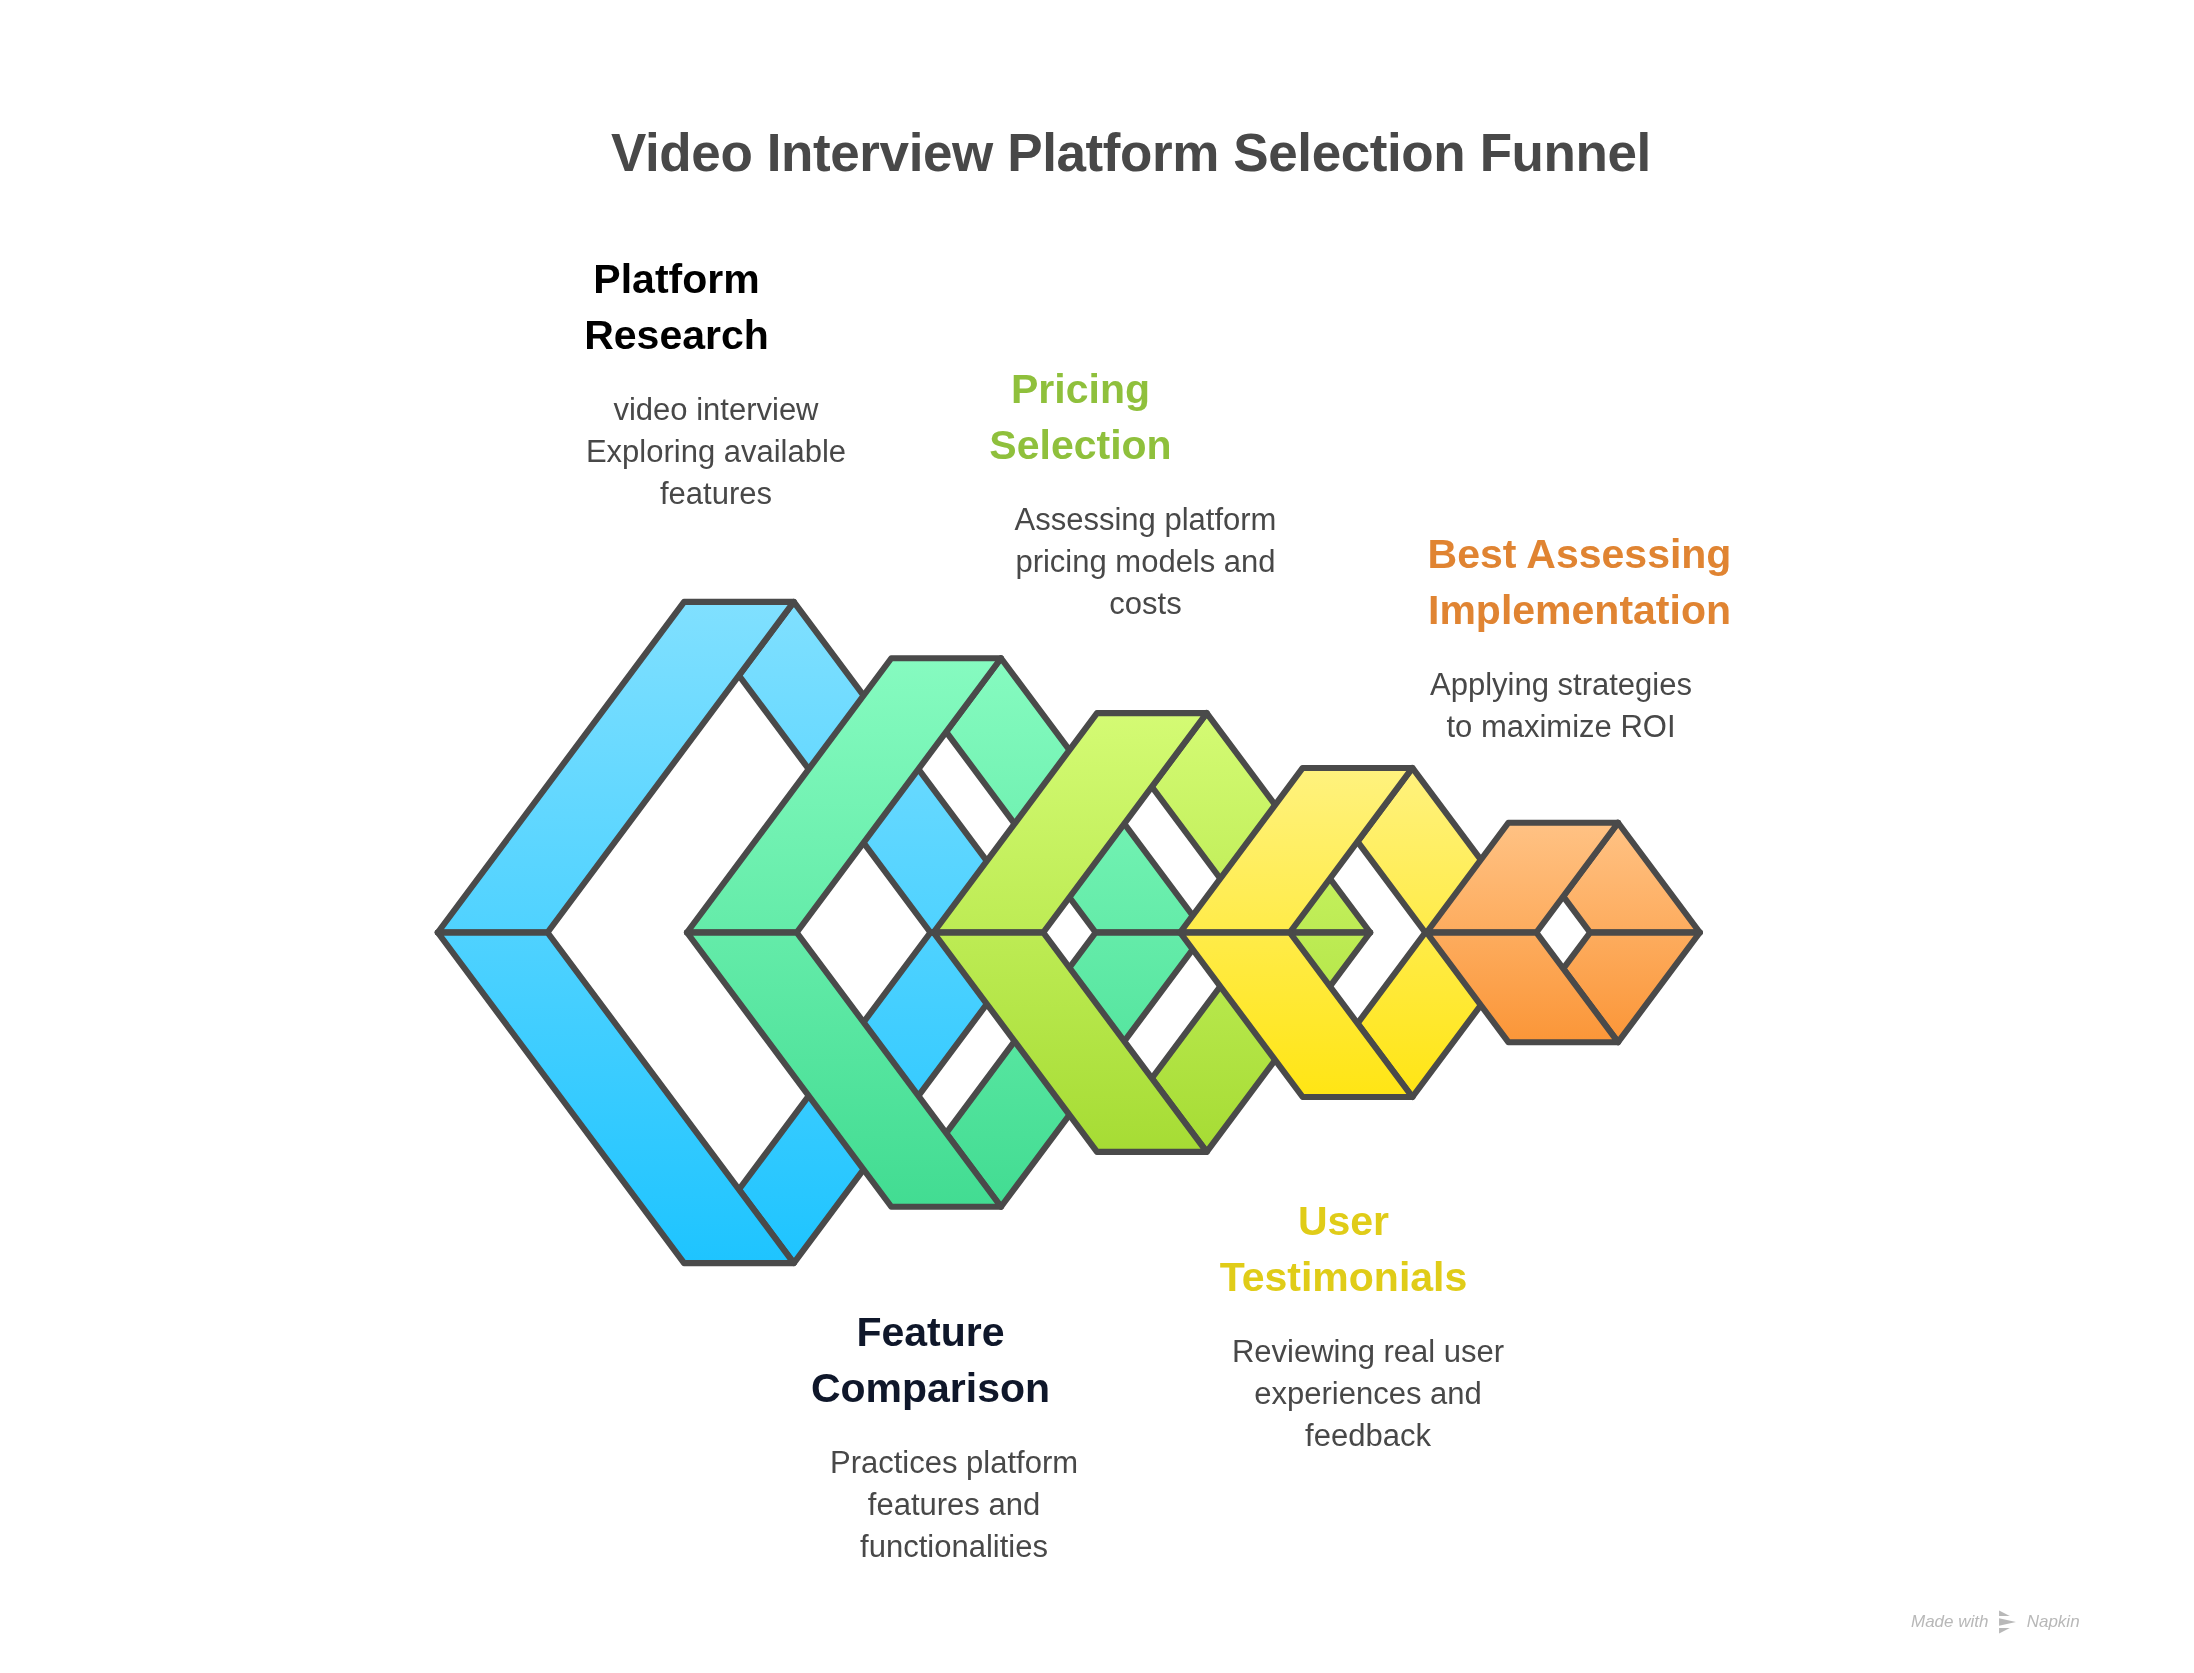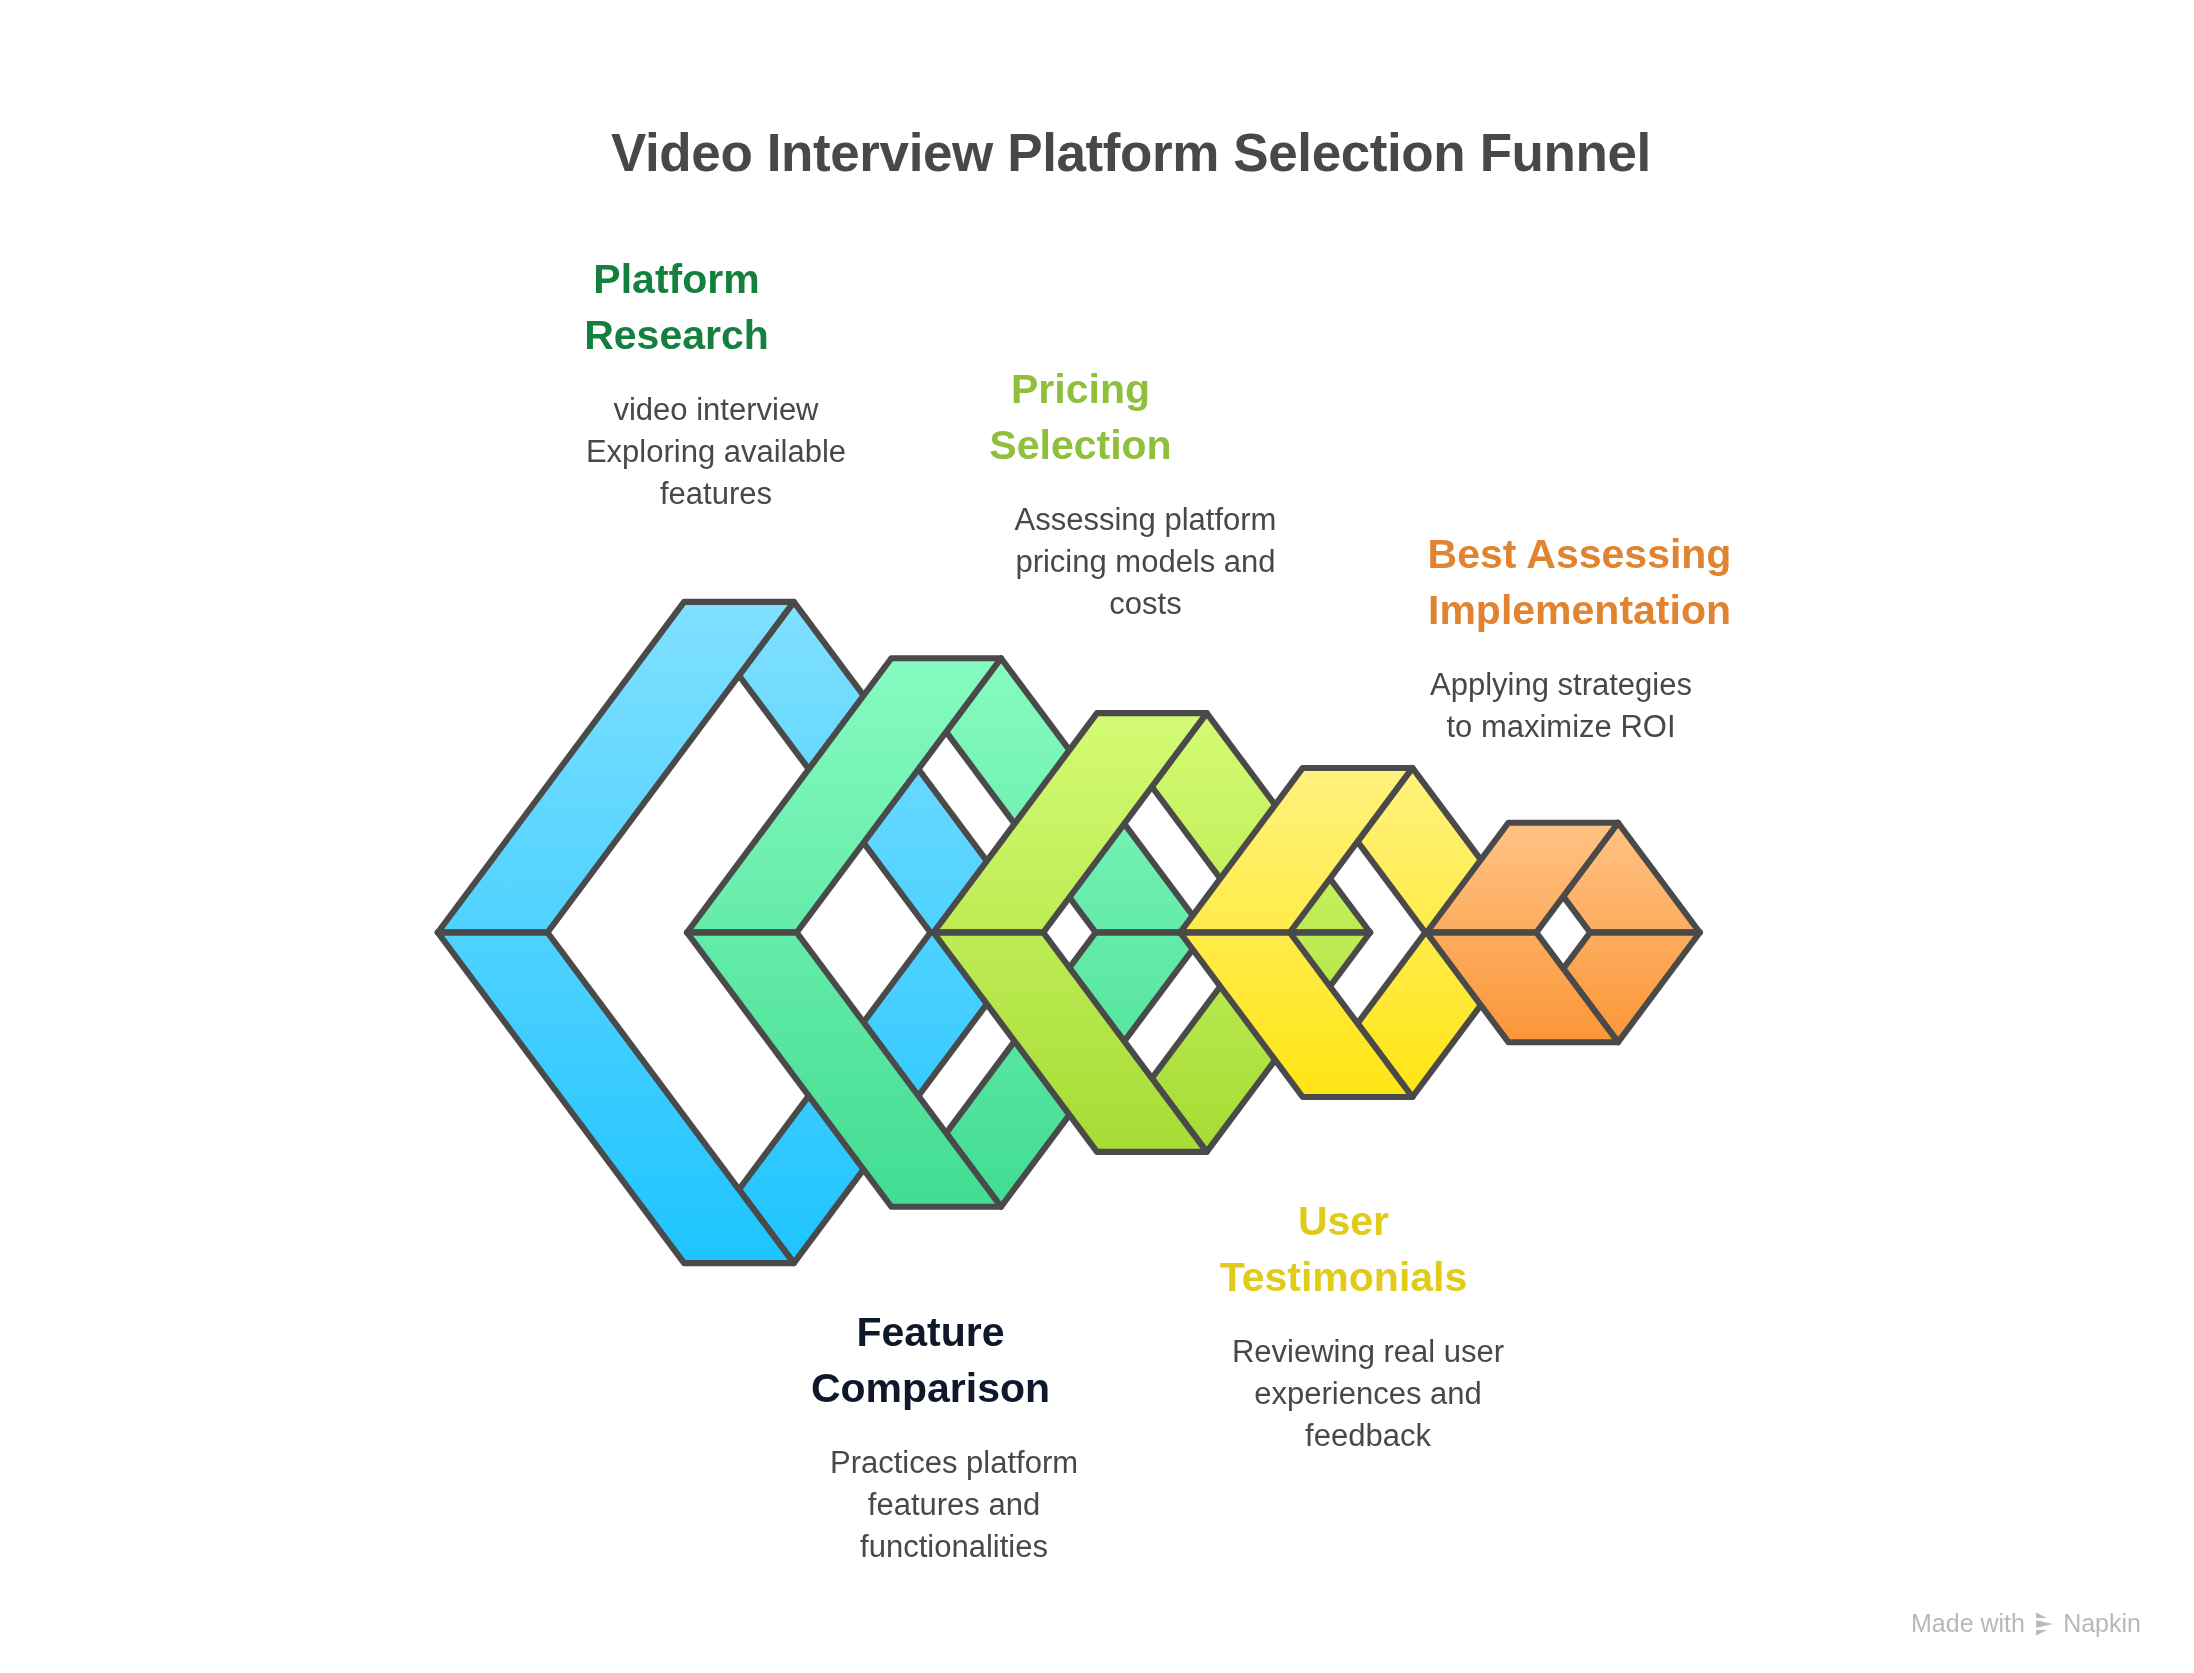--- a/index.html
+++ b/index.html
@@ -16,22 +16,22 @@
     }
     .stage-title {
       font-weight: bold; font-size: 41px; line-height: 56px; margin: 0;
     }
     .stage-desc {
       font-size: 31px; line-height: 42px; color: #484848; margin-top: 26px;
     }
     .stage-title span, .stage-desc span { display: block; }
     .watermark {
       position: absolute; left: 1911px; top: 1609px;
-      font-family: "Liberation Sans", sans-serif; font-size: 25px; color: #b8b8b8;
-      display: flex; align-items: center; gap: 7.6px;
+      font-family: "Liberation Sans", sans-serif; font-size: 17px; color: #b8b8b8;
+      display: flex; align-items: center; gap: 7.6px; font-style: italic;
     }
     .watermark svg { display: block; }
   </style>
 </head>
 <body>
 
 <div class="title">Video Interview Platform Selection Funnel</div>
 
 <svg class="funnel" width="2194" height="1673" viewBox="0 0 2880 2196" xmlns="http://www.w3.org/2000/svg">
   <defs id="grad-defs">
@@ -84,21 +84,21 @@
       <polygon points="2052,1176.6442953020132 2124,1080 2231.28,1224 2087.28,1224" fill="url(#grad-4)" stroke="#4a4a4a" stroke-width="8" stroke-linejoin="round"></polygon>
       <polygon points="2087.28,1224 2231.28,1224 2124,1368 2052,1271.3557046979868" fill="url(#grad-4)" stroke="#4a4a4a" stroke-width="8" stroke-linejoin="round"></polygon>
       <polygon points="1872.72,1224 1980,1080 2124,1080 2016.72,1224" fill="url(#grad-4)" stroke="#4a4a4a" stroke-width="8" stroke-linejoin="round"></polygon>
       <polygon points="1872.72,1224 2016.72,1224 2124,1368 1980,1368" fill="url(#grad-4)" stroke="#4a4a4a" stroke-width="8" stroke-linejoin="round"></polygon>
       <line x1="1872.72" y1="1224" x2="2016.72" y2="1224" stroke="#4a4a4a" stroke-width="8" stroke-linecap="round"></line>
       <line x1="2087.28" y1="1224" x2="2231.28" y2="1224" stroke="#4a4a4a" stroke-width="8" stroke-linecap="round"></line>
     </g>
 </svg>
 
 <div class="stage-label" style="left:410px; top:251px;">
-  <div class="stage-title" style="color:#15803d;">
+  <div class="stage-title" style="color:#000000;">
     <span>Platform</span>
     <span>Research</span>
   </div>
   <div class="stage-desc" style="margin-left:79px;">
     <span>video interview</span>
     <span>Exploring available</span>
     <span>features</span>
   </div>
 </div>
 

